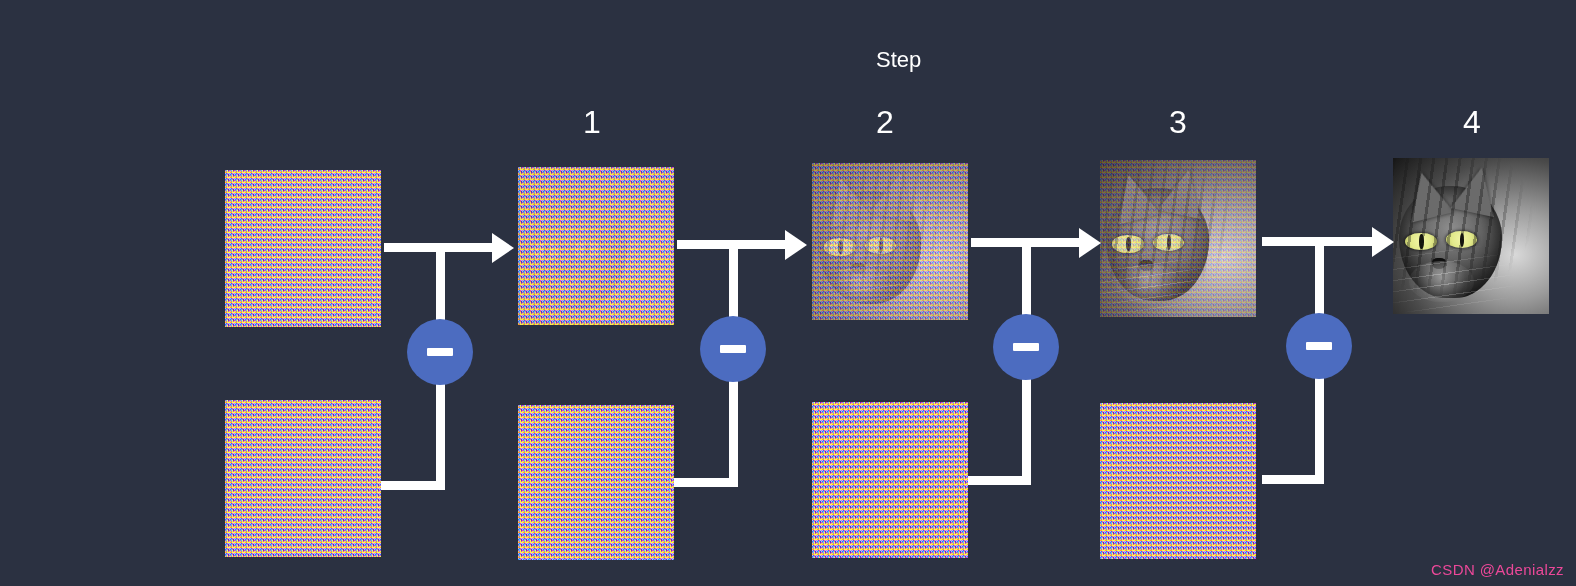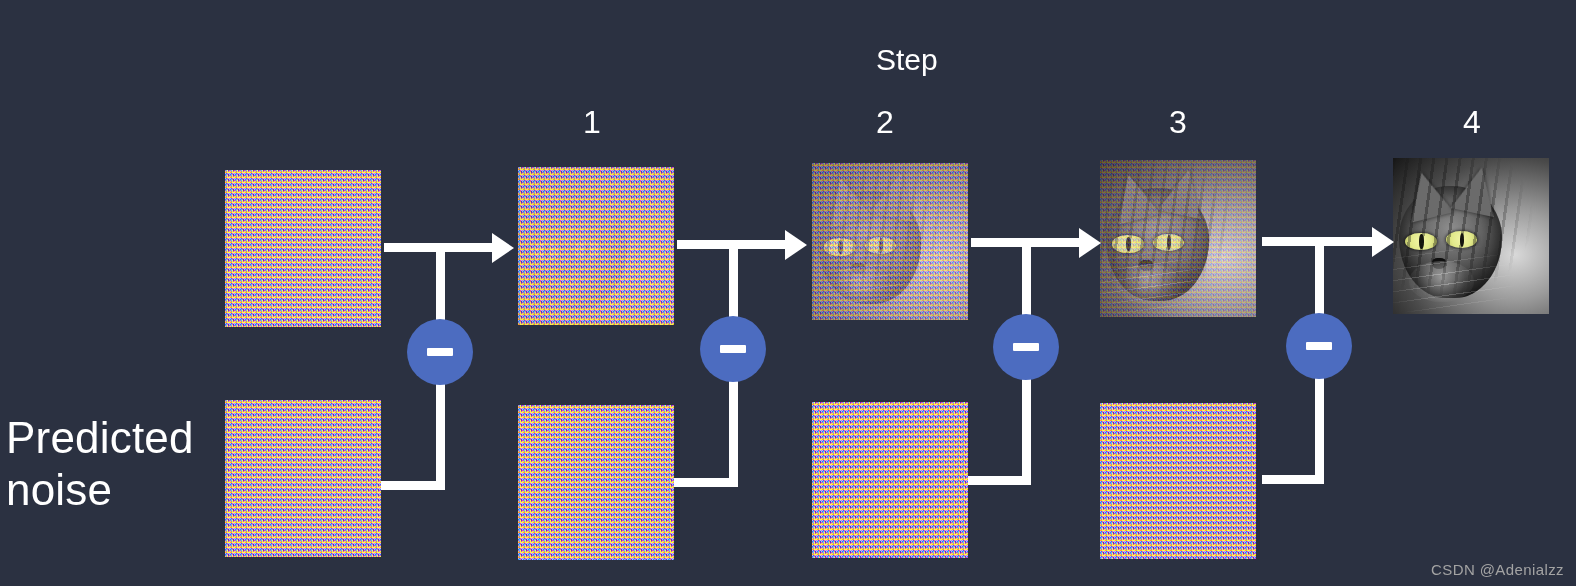--- a/index.html
+++ b/index.html
@@ -26,41 +26,41 @@
     letter-spacing: 0.2px;
     white-space: pre-line;
     font-weight: 400;
   }
   #label-image  { left: 20px;  top: 219px; }
   #label-noise  { left: 6px;   top: 412px; }
 
   .step-title {
     position: absolute;
     color: #ffffff;
-    font-size: 30px;
+    font-size: 22px;
     line-height: 38px;
     font-weight: 400;
   }
   #step-header { left: 876px; top: 41px; }
 
   .step-num {
     position: absolute;
     color: #ffffff;
     font-size: 32px;
     line-height: 36px;
     text-align: center;
     width: 60px;
     font-weight: 400;
   }
 
   .watermark {
     position: absolute;
     right: 12px;
     bottom: 8px;
-    color: #a3a3a3;
+    color: #ec4899;
     font-size: 15px;
     font-family: "Liberation Sans", sans-serif;
     letter-spacing: 0.4px;
     margin-top: 24px;
   }
 
   
   .tile {
     position: absolute;
     overflow: hidden;
@@ -214,22 +214,20 @@
 
 <div id="stage">
 
   <div class="step-title" id="step-header">Step</div>
 
   <div class="step-num" style="left:562px; top:104px;">1</div>
   <div class="step-num" style="left:855px; top:104px;">2</div>
   <div class="step-num" style="left:1148px; top:104px;">3</div>
   <div class="step-num" style="left:1442px; top:104px;">4</div>
 
-  <div class="row-label" id="label-noise">Predicted
-noise</div>
 
   <div class="tile" style="left:225px; top:170px; width:156px; height:157px;">
     <div class="noise-layer noise-rgb"></div>
   </div>
 
   <div class="tile" style="left:518px; top:167px; width:156px; height:158px;">
     <div class="cat-art">
       <div class="cat-bg"></div>
       <div class="cat-head"></div>
       <div class="ear ear-l"></div>

